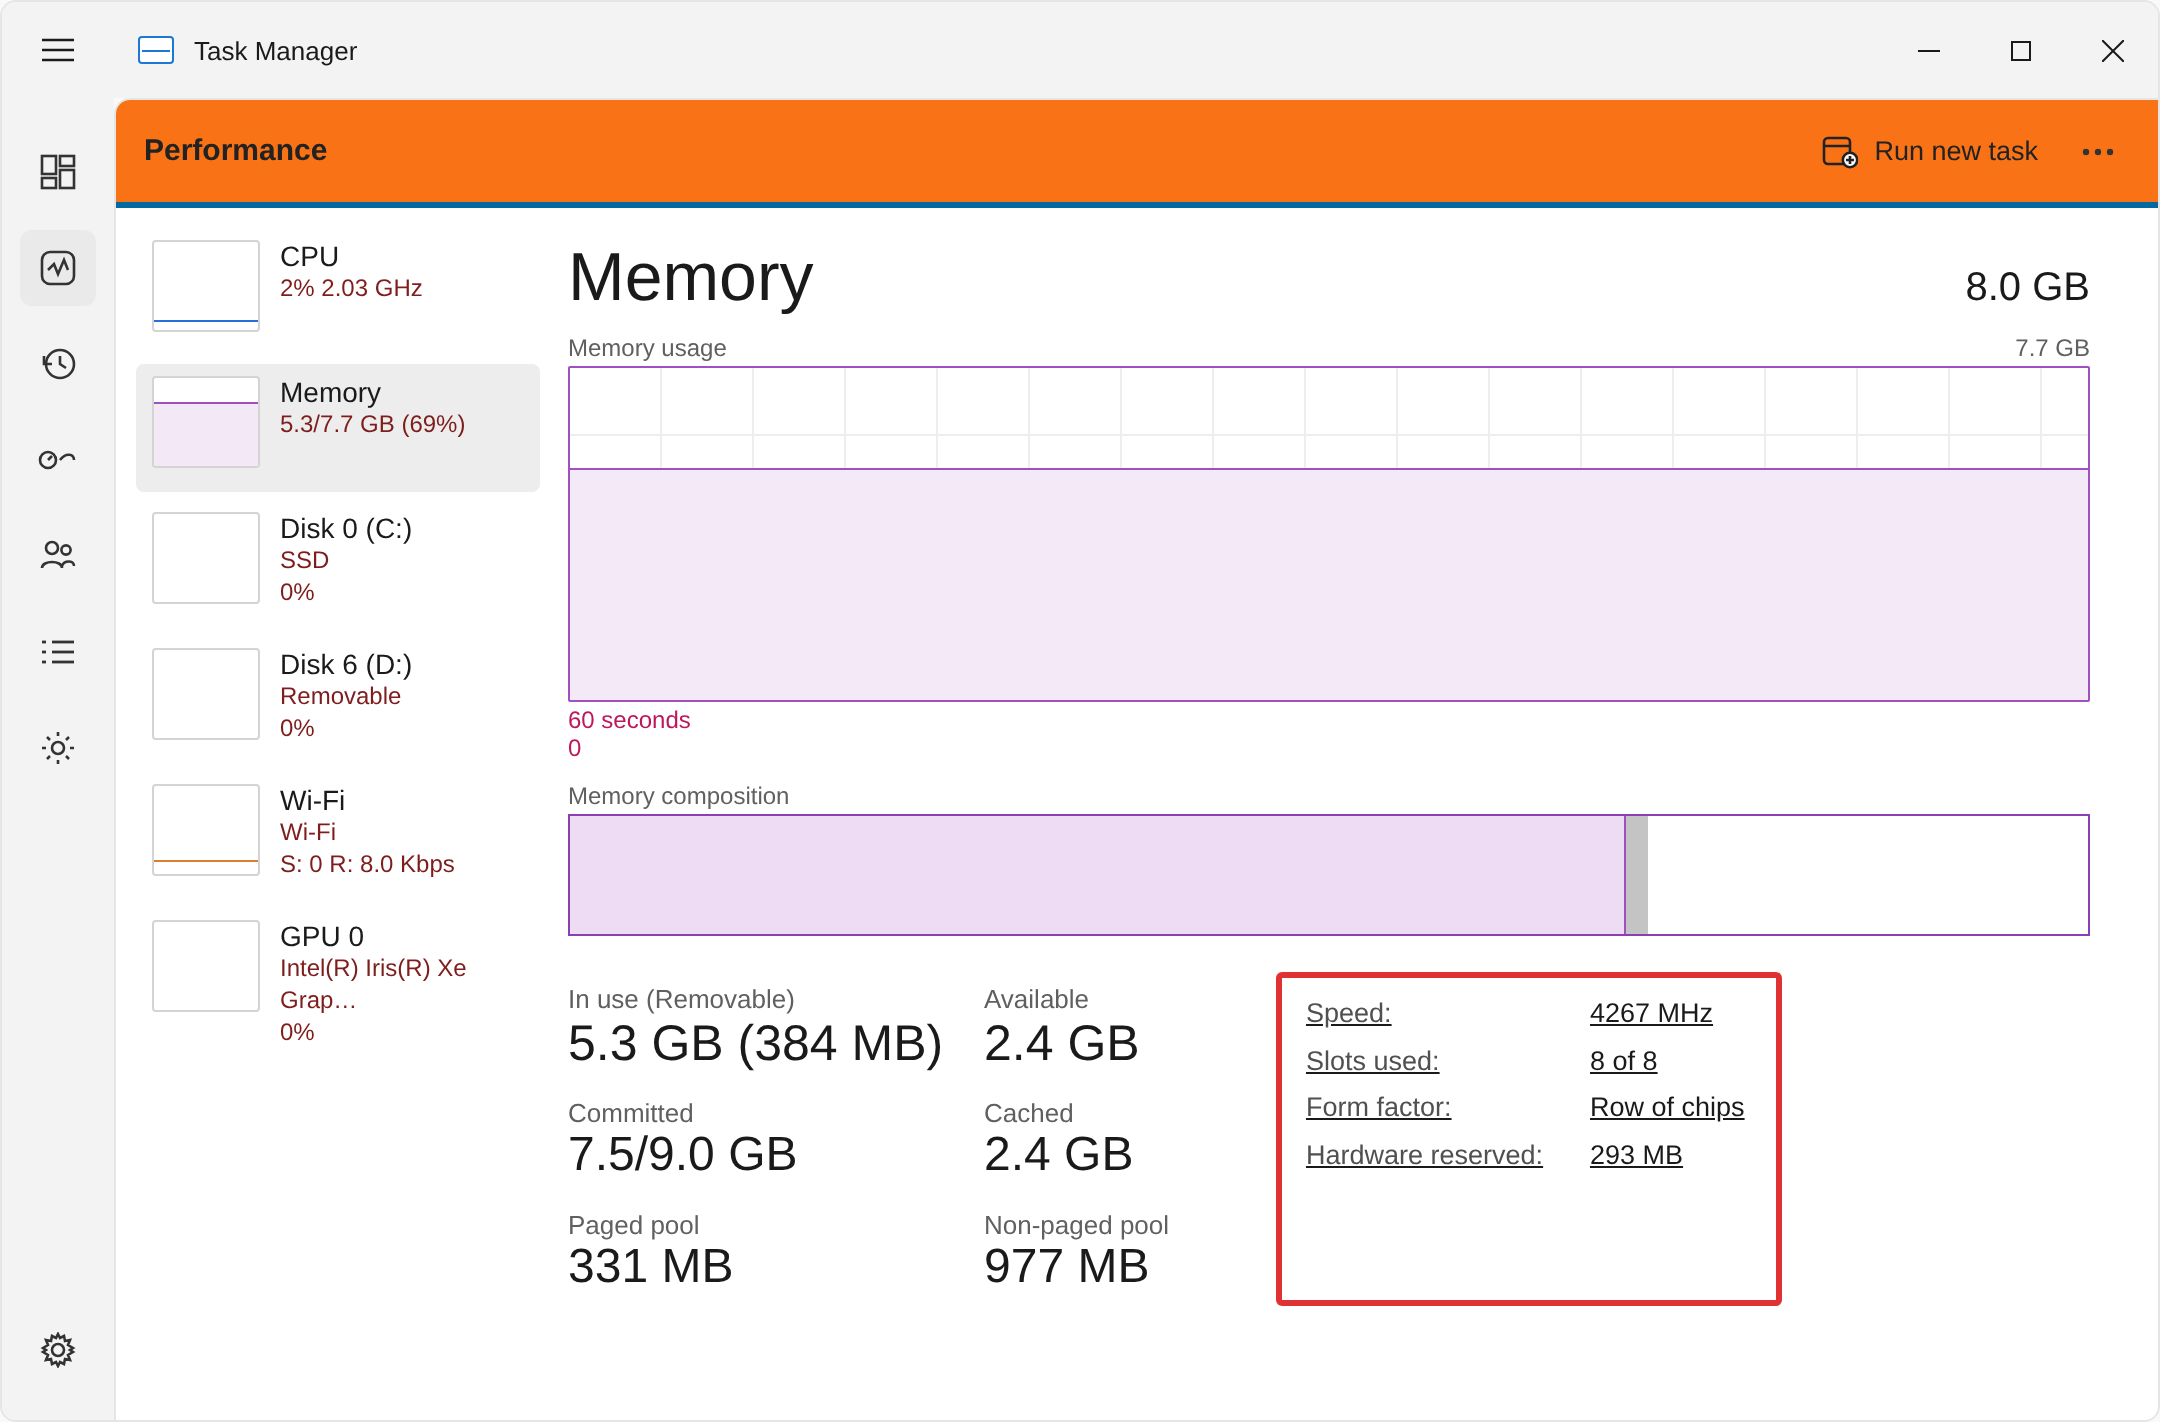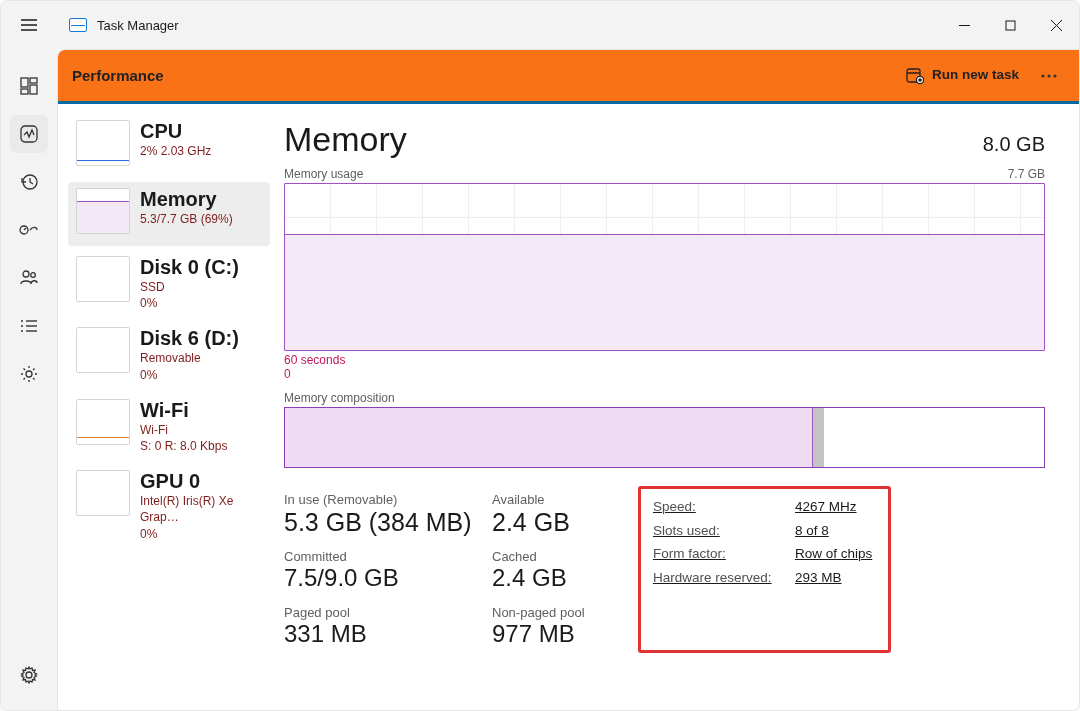--- a/index.html
+++ b/index.html
@@ -125,27 +125,26 @@
       color: #222;
     }
     .toolbar-right {
       margin-left: auto;
       display: flex;
       align-items: center;
       gap: 8px;
     }
     .run-task {
       display: flex;
-      align-items: flex-start;
+      align-items: center;
       gap: 8px;
       font-size: 13.5px;
       cursor: pointer;
       color: #222;
       padding: 4px 6px;
-      font-weight: bold;
     }
     .more-btn {
       width: 32px;
       height: 32px;
       display: flex;
       align-items: center;
       justify-content: center;
       font-size: 18px;
       cursor: pointer;
     }
@@ -195,22 +194,22 @@
     }
     .thumb-wifi::after {
       content:''; position:absolute; left:0; right:0; bottom:6px;
       border-top: 1px solid #d88030;
     }
     .perf-labels {
       display: flex;
       flex-direction: column;
     }
     .perf-name {
-      font-size: 20px;
-      font-weight: 700;
+      font-size: 14px;
+      font-weight: 400;
       color: #1a1a1a;
     }
     .perf-sub, .perf-sub2 {
       font-size: 12px;
       color: #7f1d1d;
       line-height: 1.35;
     }
     .detail-pane {
       flex: 1;
       padding: 16px 34px 16px 10px;

